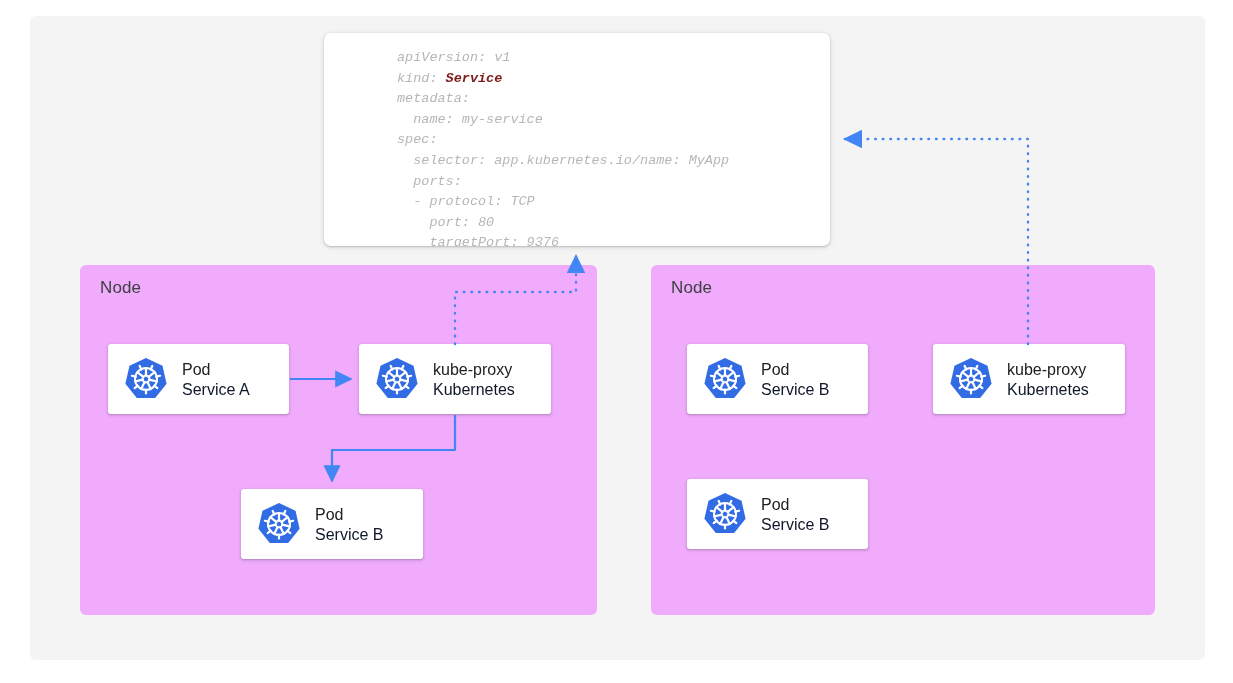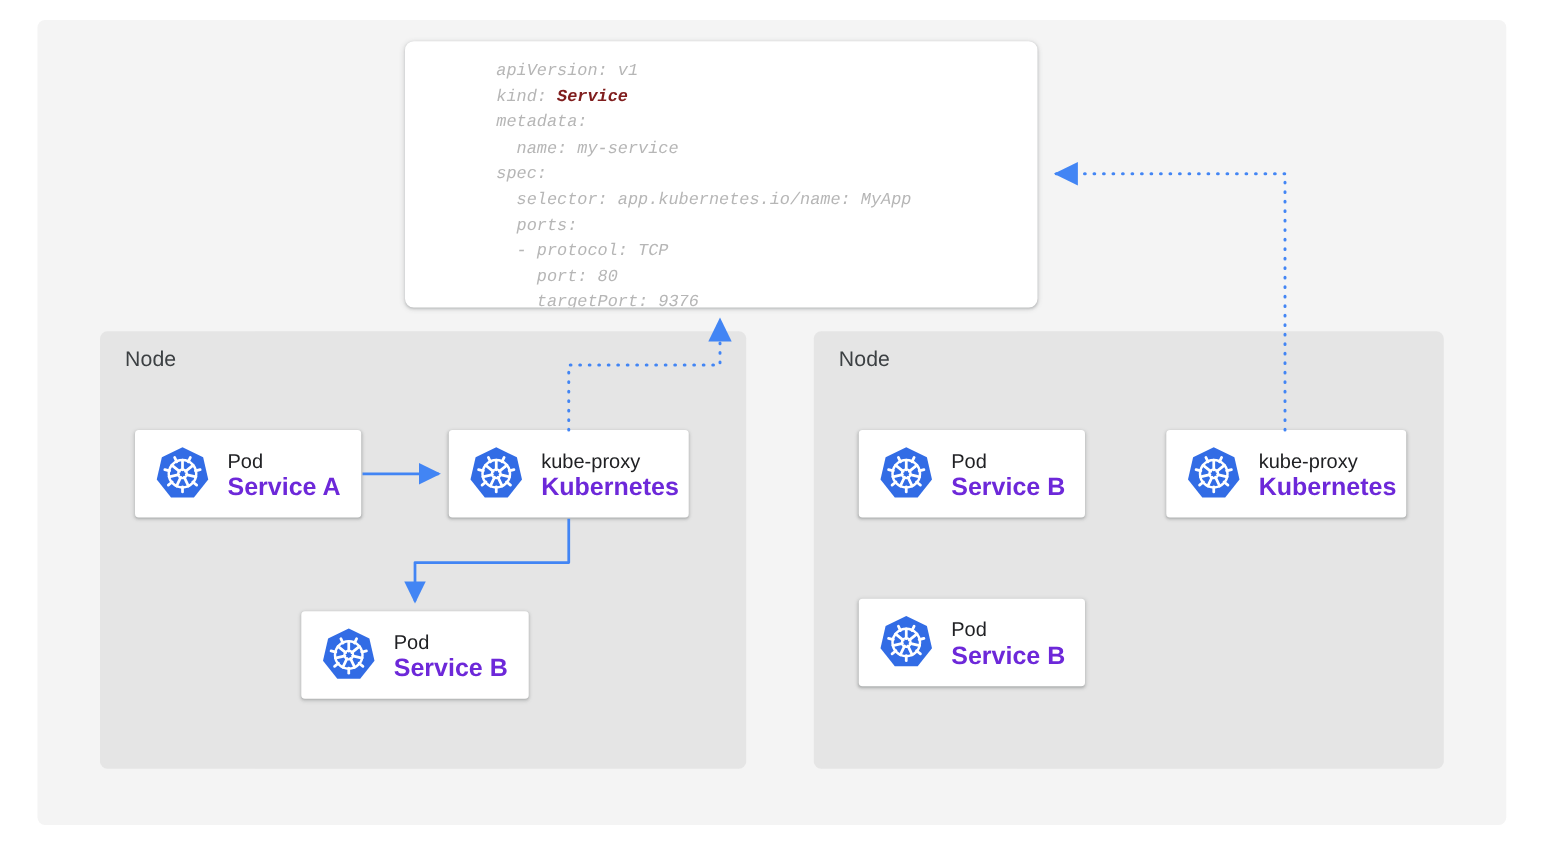--- a/index.html
+++ b/index.html
@@ -24,21 +24,21 @@
     left: 30px;
     top: 16px;
     width: 1175px;
     height: 644px;
     background: #f4f4f4;
     border-radius: 6px;
   }
   
   .node-panel {
     position: absolute;
-    background: #e5e5e5;
+    background: #f0abfc;
     border-radius: 6px;
   }
   #node-left  { left: 80px;  top: 265px; width: 517px; height: 350px; }
   #node-right { left: 651px; top: 265px; width: 504px; height: 350px; }
   .node-label {
     position: absolute;
     left: 20px;
     top: 13px;
     font-size: 17px;
     color: #3c4043;
@@ -65,24 +65,23 @@
     display: flex;
     flex-direction: column;
     justify-content: space-between;
   }
   .card .card-title {
     font-size: 16px;
     color: #202124;
     line-height: 21px;
   }
   .card .card-sub {
-    font-size: 20px;
-    color: #6d28d9;
+    font-size: 16px;
+    color: #0f172a;
     line-height: 20px;
-    font-weight: bold;
   }
   
   #yaml-box {
     position: absolute;
     left: 324px;
     top: 33px;
     width: 506px;
     height: 213px;
     background: #ffffff;
     border-radius: 7px;

